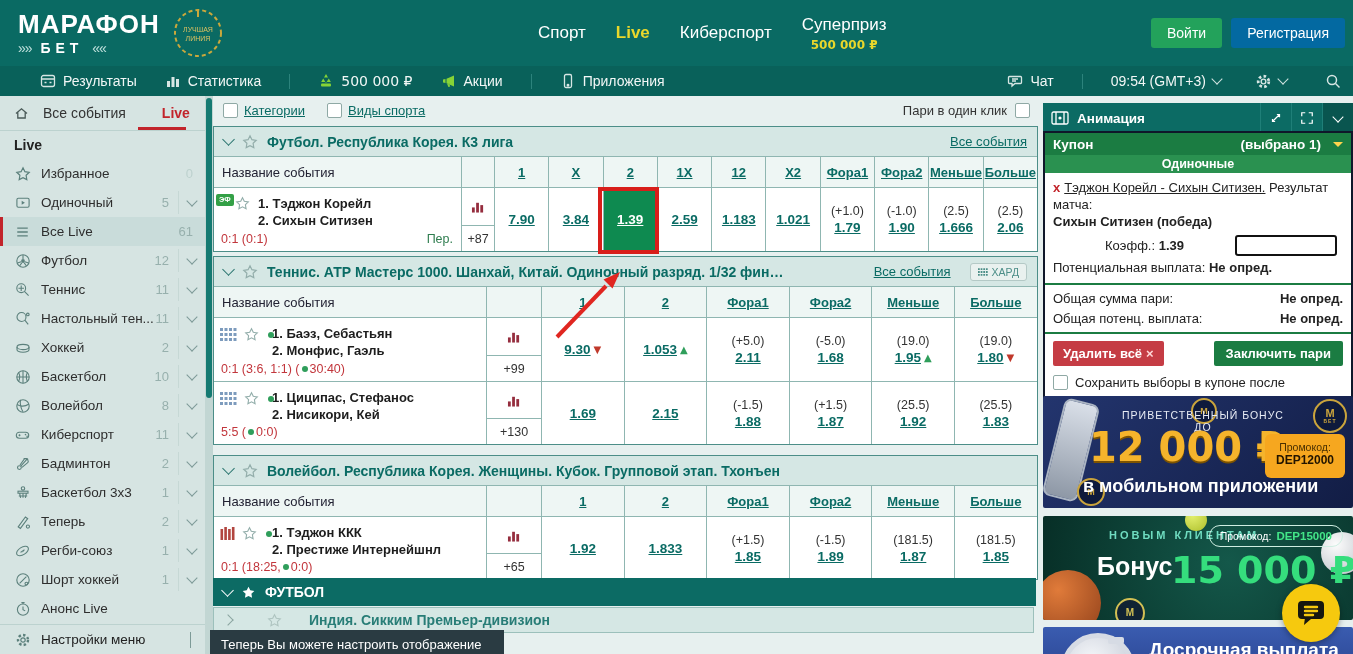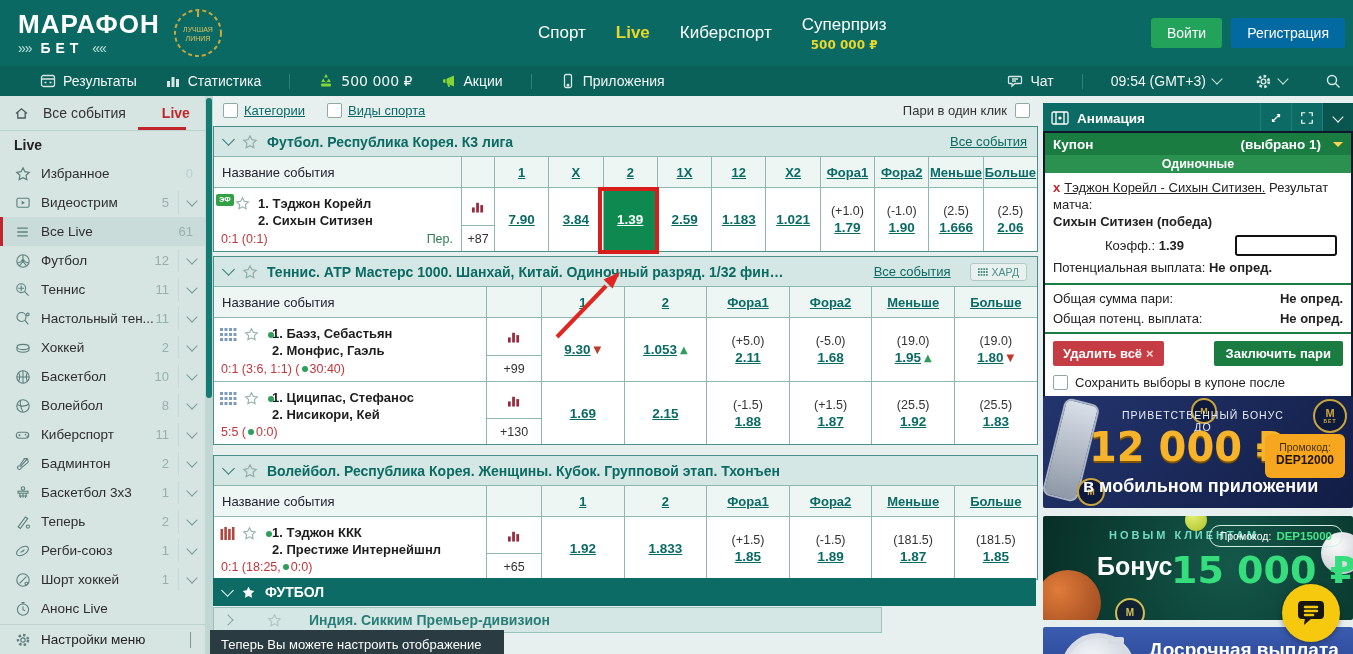--- a/index.html
+++ b/index.html
@@ -86,21 +86,21 @@
   .line{color:#333;font-size:12.5px}
   .odd{color:#0a6b64;font-weight:700;text-decoration:underline;font-size:13.5px}
   .oc.sel{background:#0e8a50}
   .oc.sel .odd{color:#fff}
   .oddwrap{display:flex;align-items:center;gap:3px}
   .arr-dn{color:#c0392b;font-size:10px}
   .arr-up{color:#2f9e5b;font-size:10px}
   .fbbar{position:absolute;left:0;top:482px;width:823px;height:28px;background:#0c6b64;display:flex;align-items:center;gap:9px;padding:0 10px;box-sizing:border-box}
   .fbbar .cvt{border-color:#fff}
   .fbbar .ttl{color:#fff}
-  .india{position:absolute;left:0;top:511px;width:669px;height:26px;background:#d5e7e4;border:1px solid #9cc0bb;display:flex;align-items:center;gap:9px;padding:0 10px;box-sizing:border-box}
+  .india{position:absolute;left:0;top:511px;width:821px;height:26px;background:#d5e7e4;border:1px solid #9cc0bb;display:flex;align-items:center;gap:9px;padding:0 10px;box-sizing:border-box}
   .india .cvr{width:7px;height:7px;border-right:1.6px solid #8aa5a1;border-top:1.6px solid #8aa5a1;transform:rotate(45deg)}
   .tooltip{position:absolute;left:210px;top:630px;width:272px;background:#2a3b42;color:#fff;font-size:13px;padding:7px 11px;z-index:6}
   
   .rp{position:absolute;left:1043px;top:96px;width:310px;height:558px}
   .anim{position:absolute;top:7px;left:0;right:0;height:30px;background:#0c6b64;display:flex;align-items:center;color:#fff}
   .anim .lbl{font-weight:700;font-size:13.5px;margin-left:8px}
   .anim .sq{width:30px;height:30px;display:flex;align-items:center;justify-content:center;border-left:1px solid #1f7f78;cursor:pointer}
   .anim .sq.dark{background:#09554f}
   .coupon{position:absolute;top:35px;left:0;right:0;border:2px solid #0f172a;background:#fff}
   .cp-h{height:22px;background:#1b7c42;color:#fff;display:flex;align-items:center;padding:0 8px;font-weight:700;font-size:13.5px}
@@ -278,21 +278,21 @@
       <span class="sl">Избранное</span>
       <span class="sc faint" style="right:12px">0</span>
     </div>
     <div class="srow">
       <span class="si">
           <svg width="16" height="15" viewBox="0 0 16 16" fill="none" stroke="currentColor" stroke-width="1.2">
             <rect x="1.5" y="3.5" width="13" height="9.5" rx="1.5"></rect>
             <path d="M6.6 6l3.4 2.3-3.4 2.2z" fill="currentColor" stroke="none"></path>
           </svg>
         </span>
-      <span class="sl">Видеострим</span>
+      <span class="sl">Одиночный</span>
       <span class="sc">5</span>
       <span class="sch">
           <span class="cv"></span>
         </span>
     </div>
     <div class="srow sel">
       <span class="si">
           <svg width="15" height="14" viewBox="0 0 16 16" fill="none" stroke="currentColor" stroke-width="1.5">
             <path d="M2 3.5h12M2 8h12M2 12.5h12"></path>
           </svg>

